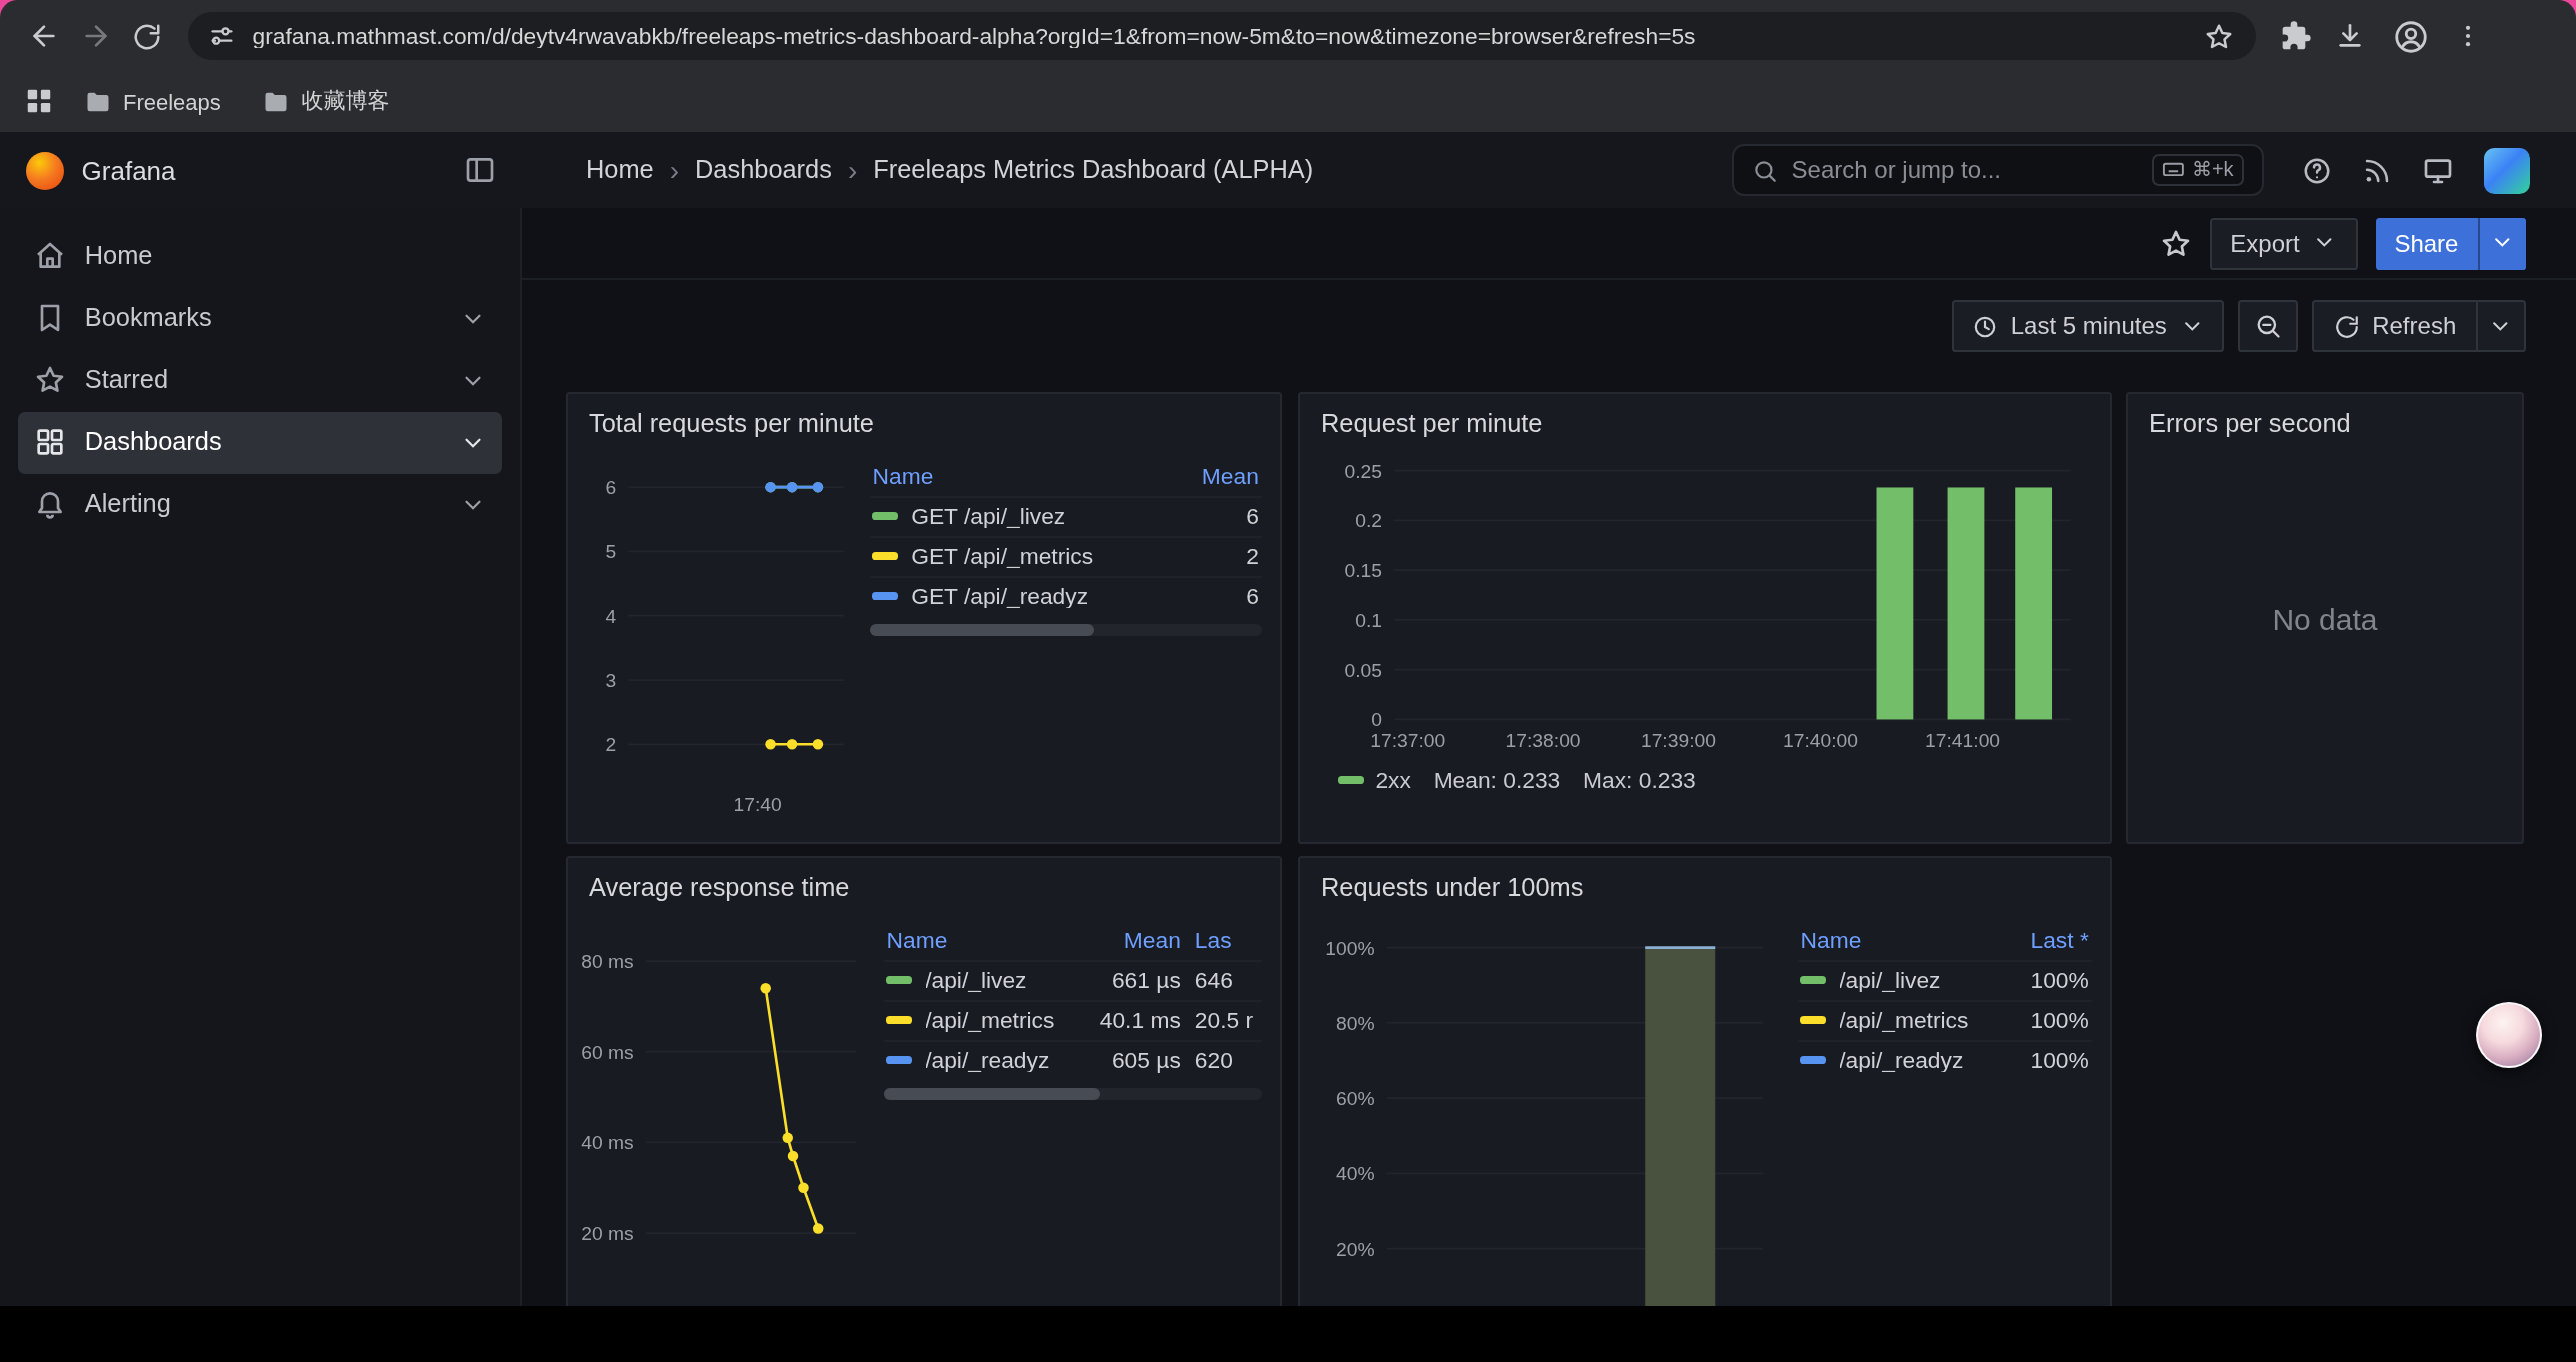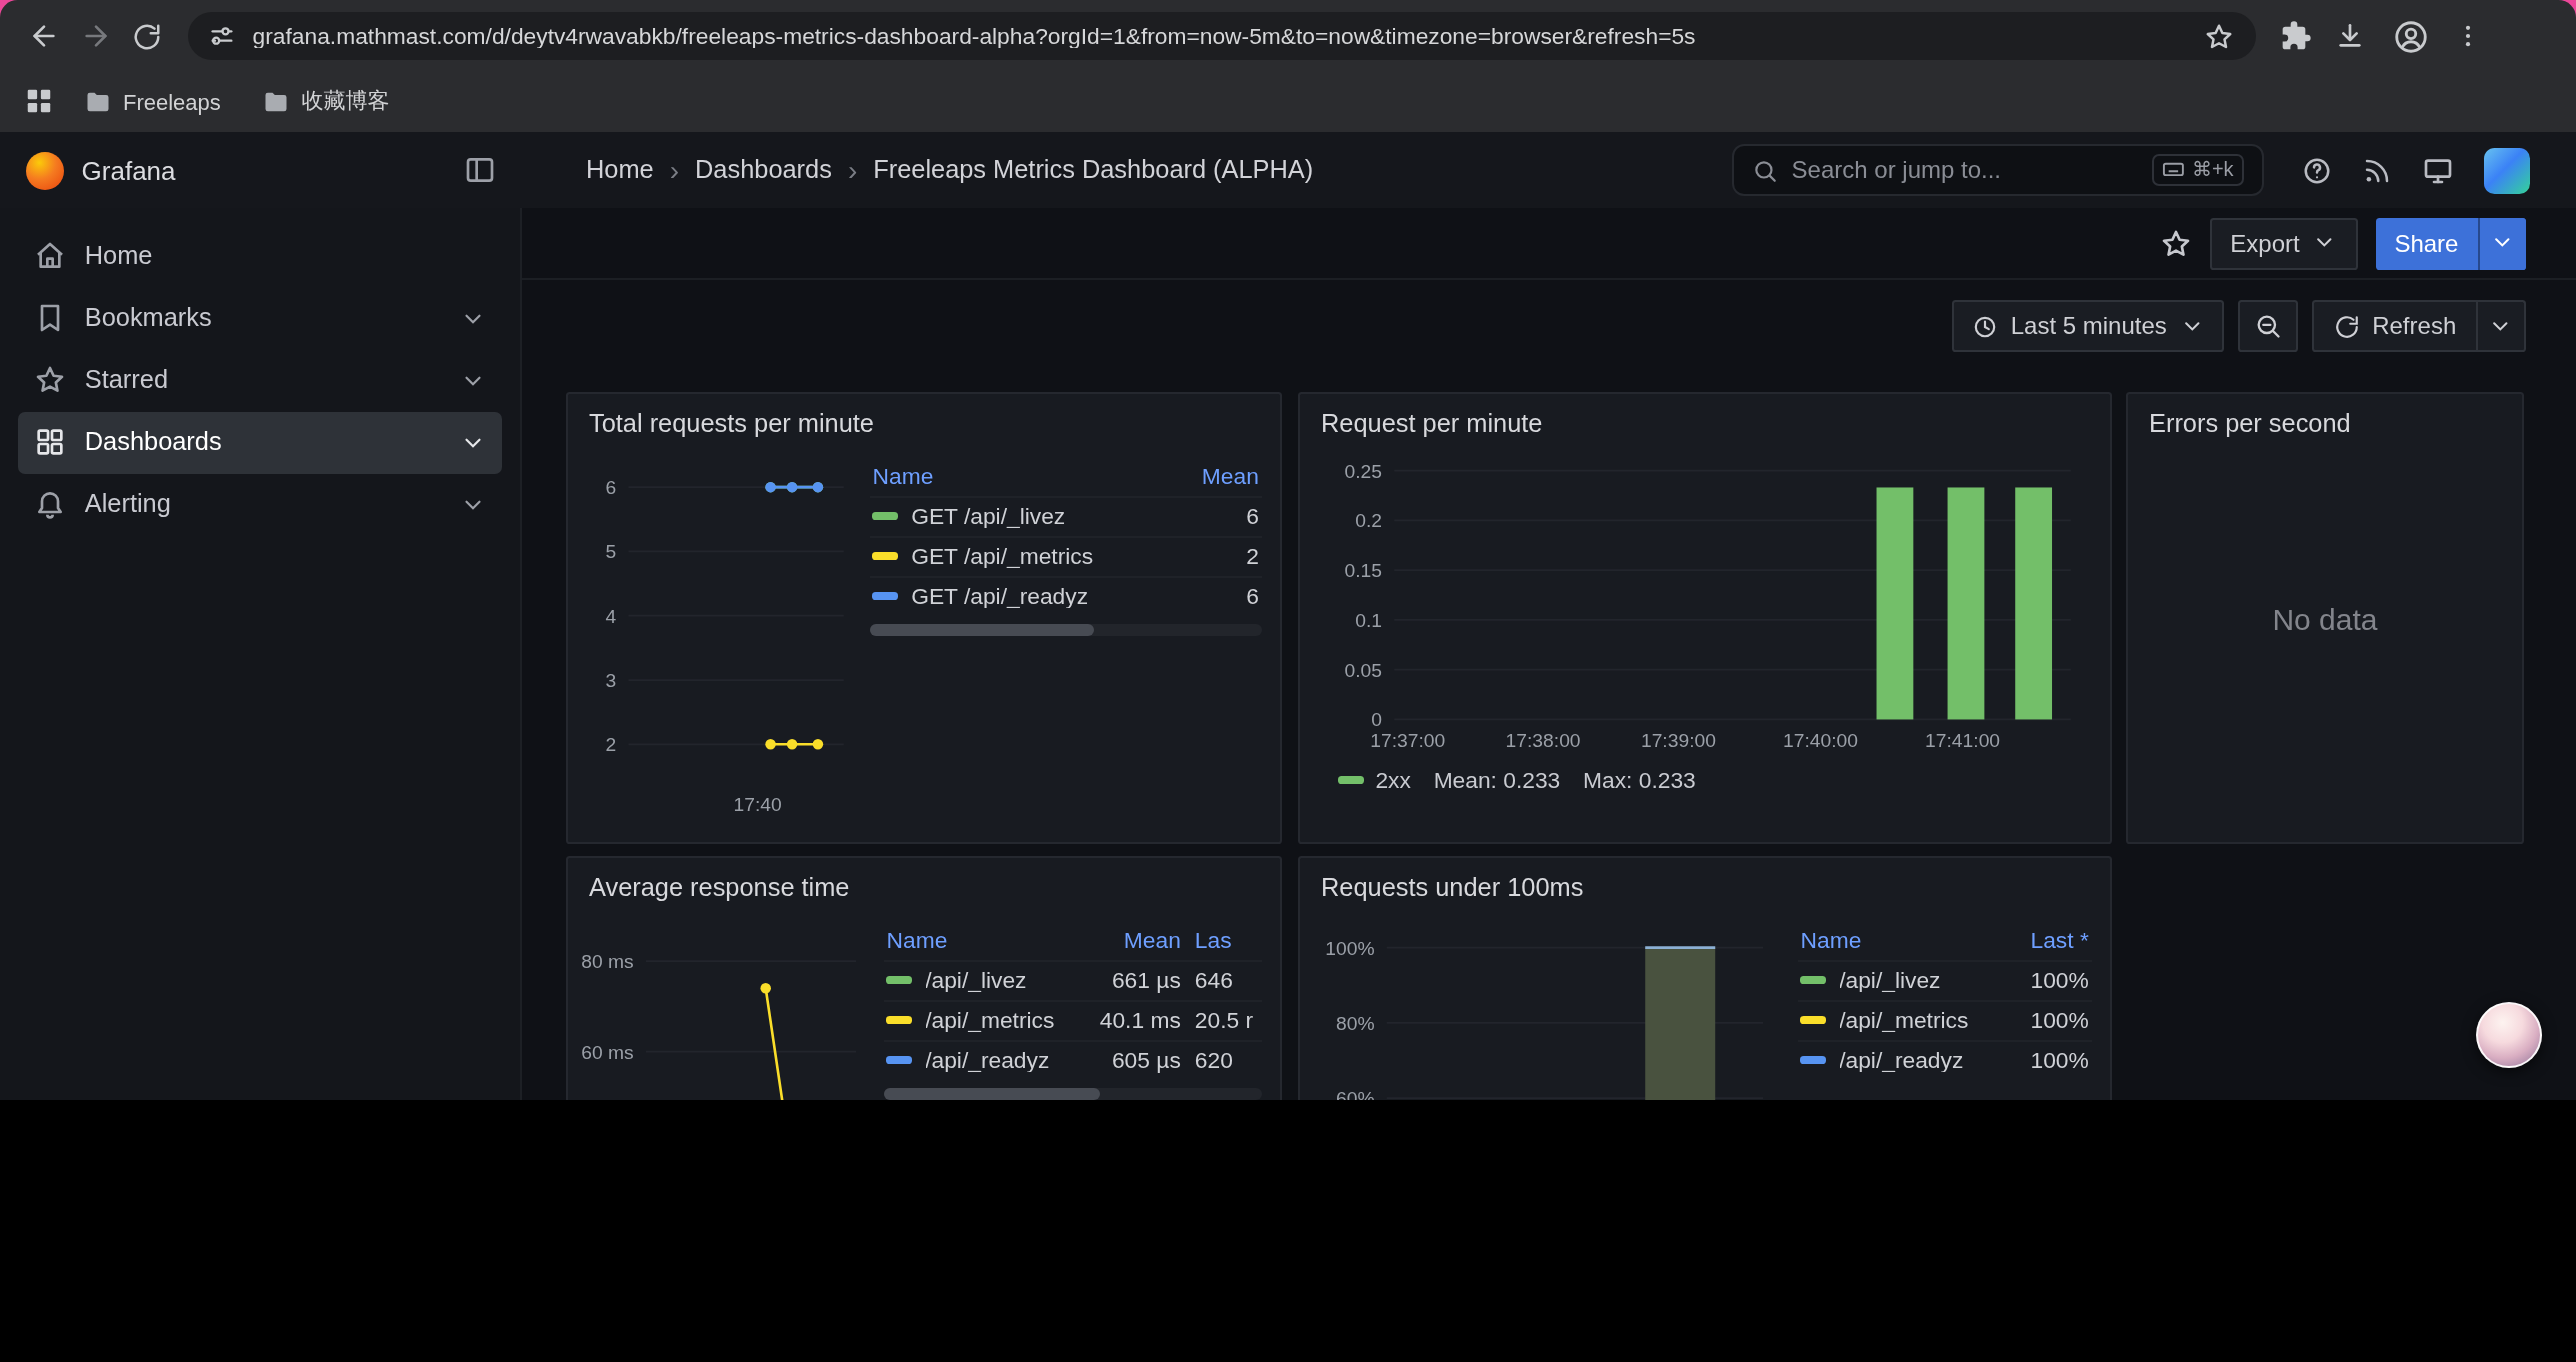--- a/index.html
+++ b/index.html
@@ -1,16 +1,16 @@
 <!DOCTYPE html>
 <html style="font-size:14px"><head>
 <meta charset="utf-8">
 <style>
   html,body{margin:0;padding:0;background:#000;}
-  .stage{position:relative;width:2576px;height:1100px;overflow:hidden;background:#ec4899;}
+  .stage{position:relative;width:2576px;height:1306px;overflow:hidden;background:#ec4899;}
   .scale{position:relative;width:1288px;height:681px;transform:scale(2);transform-origin:0 0;
          font-family:"Liberation Sans",sans-serif;color:#d0d2d7;}
 
   
   .browser{position:absolute;top:0;left:0;right:0;height:66px;background:#2b2c2f;
            border-radius:8.8px 8.8px 0 0;border-bottom:0.9px solid #151618;}
   .toolbar{height:36px;display:flex;align-items:center;padding:0 8.8px;}
   .navbtn{width:26px;height:26px;display:flex;align-items:center;justify-content:center;
           color:#c9cbce;background:none;border:none;border-radius:50%;padding:0;}
   .navbtn.dim{color:#77797d;}

